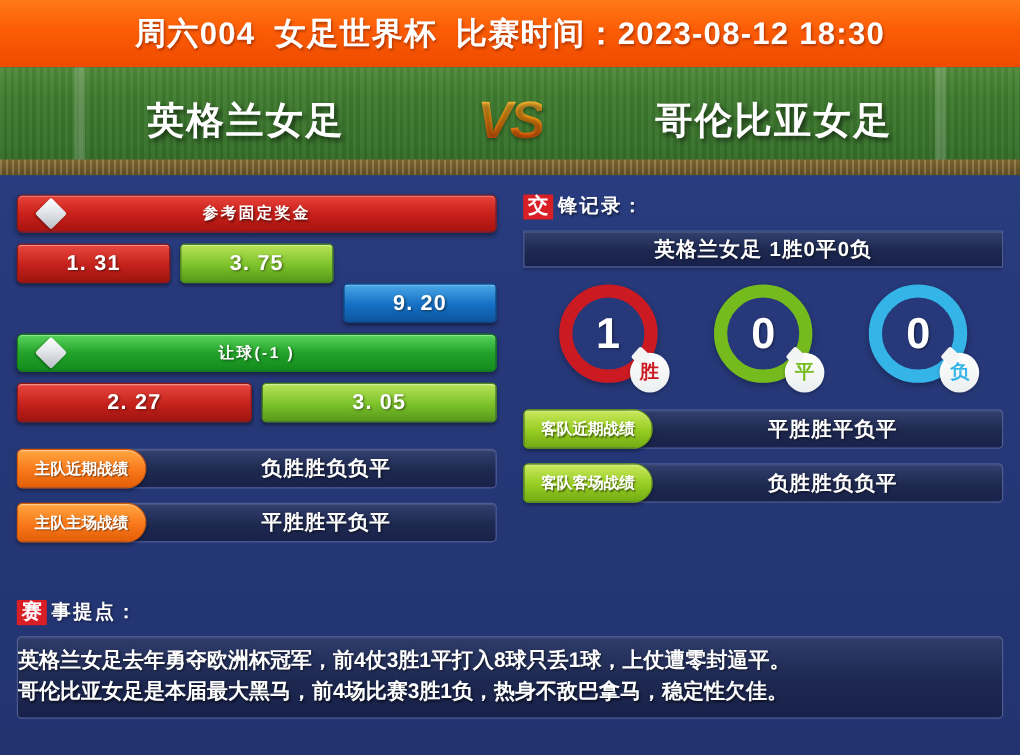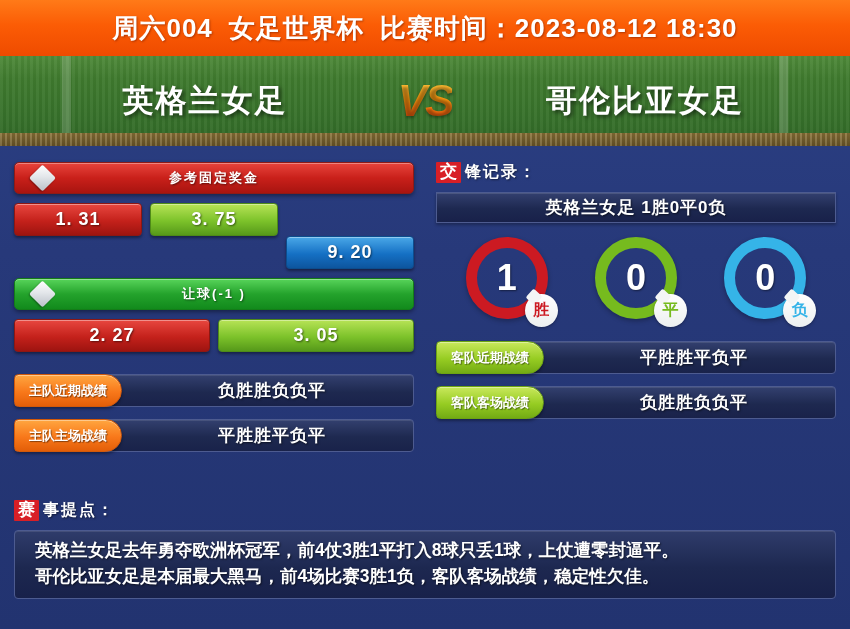--- a/index.html
+++ b/index.html
@@ -358,21 +358,21 @@
   
   .tips {
     position: absolute;
     left: 14px; right: 14px;
     bottom: 30px;
   }
   .tips-box {
     border-radius: 4px;
     background: linear-gradient(180deg, #2f3c6b 0%, #1d2850 55%, #18214a 100%);
     border: 1px solid #4d5b90;
-    padding: 7px 12px 9px 20px;
+    padding: 7px 12px 9px 0;
     box-shadow: inset 0 1px 0 rgba(255,255,255,.1);
   }
   .tips-line {
     color: #ffffff;
     font-size: 17.5px;
     font-weight: bold;
     letter-spacing: 0px;
     line-height: 1.45;
     text-shadow: 1px 1px 2px rgba(0,0,0,.6);
     white-space: nowrap;
@@ -509,18 +509,18 @@
       </div>
     </div>
 
     <div class="tips">
       <div class="section-head">
         <span class="chip">赛</span>
         <span class="section-head-rest">事提点：</span>
       </div>
       <div class="tips-box">
         <div class="tips-line">英格兰女足去年勇夺欧洲杯冠军，前4仗3胜1平打入8球只丢1球，上仗遭零封逼平。</div>
-        <div class="tips-line">哥伦比亚女足是本届最大黑马，前4场比赛3胜1负，客队客场战绩，稳定性欠佳。</div>
+        <div class="tips-line">哥伦比亚女足是本届最大黑马，前4场比赛3胜1负，热身不敌巴拿马，稳定性欠佳。</div>
       </div>
     </div>
 
   </div>
 </div>
 
 </body></html>

